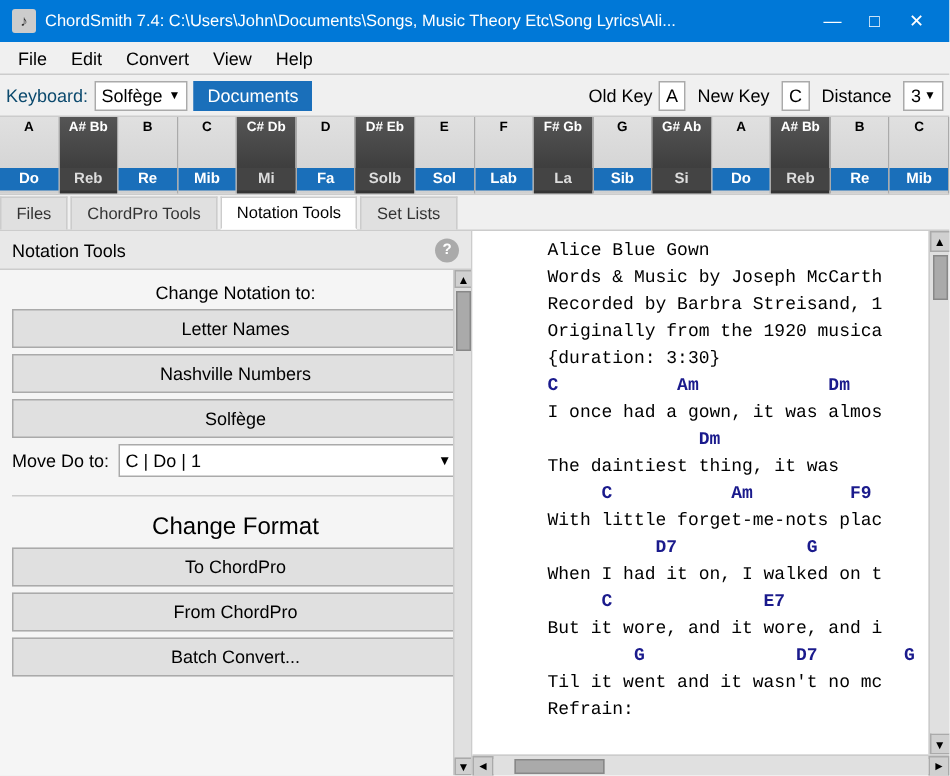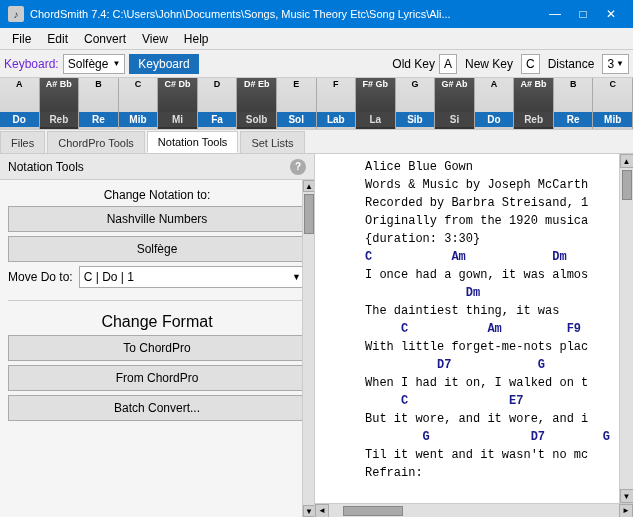--- a/index.html
+++ b/index.html
@@ -77,21 +77,21 @@
       background: #f0f0f0;
       border-bottom: 1px solid #ccc;
       display: flex;
       align-items: center;
       padding: 2px 4px;
       gap: 4px;
       height: 28px;
     }
     .toolbar-label {
       font-size: 12px;
-      color: #6d28d9;
+      color: #0c4a6e;
     }
     .toolbar-dropdown {
       display: flex;
       align-items: center;
       background: white;
       border: 1px solid #aaa;
       padding: 1px 4px;
       font-size: 12px;
       cursor: pointer;
       height: 20px;
@@ -457,21 +457,21 @@
   <span class="menu-item">Help</span>
 </div>
 
 <div class="toolbar">
   <span class="toolbar-label">Keyboard:</span>
   <div class="toolbar-dropdown">
     <span>Solfège</span>
     <span class="arrow">▼</span>
   </div>
   <div class="toolbar-nashville">
-    <span>Keyboard</span>
+    <span>Documents</span>
   </div>
   <div style="flex:1;"></div>
   <span class="toolbar-key-label">Old Key</span>
   <div class="toolbar-key-box">
     <span>A</span>
   </div>
   <span style="margin:0 4px;font-size:12px;">New Key</span>
   <div class="toolbar-key-box">
     <span>C</span>
   </div>
@@ -559,20 +559,21 @@
 <div class="main-area">
 
   <div class="left-panel">
     <div class="panel-header">
       <span class="panel-title">Notation Tools</span>
       <div class="help-btn">?</div>
     </div>
     <div class="panel-content">
       <div>
         <div class="section-label">Change Notation to:</div>
+        <button class="notation-btn">Letter Names</button>
         <button class="notation-btn">Nashville Numbers</button>
         <button class="notation-btn">Solfège</button>
         <div class="move-do-row">
           <span class="move-do-label">Move Do to:</span>
           <div class="move-do-select">
             <span>C | Do | 1</span>
             <span class="arrow">▼</span>
           </div>
         </div>
       </div>

